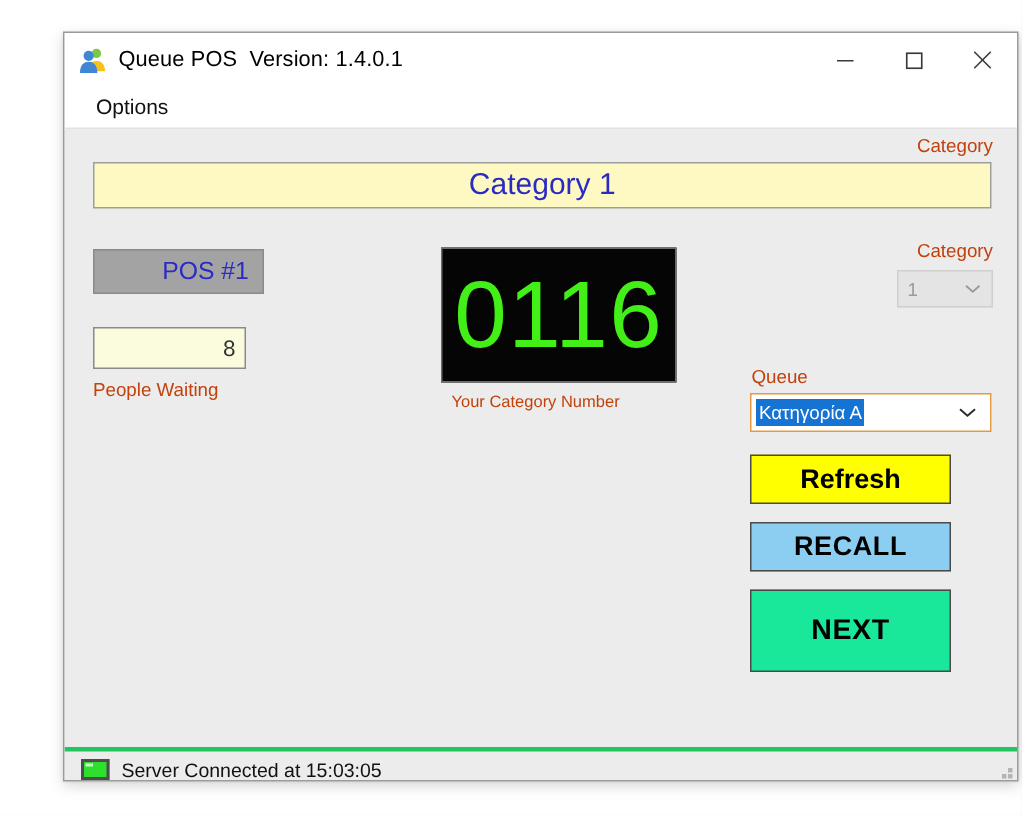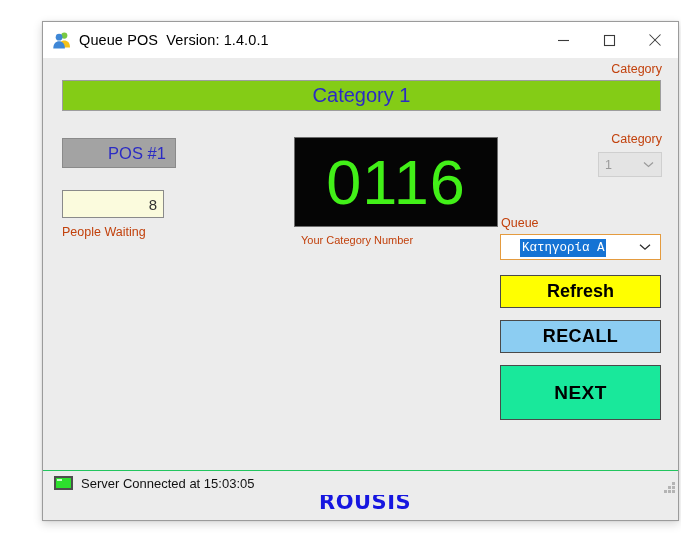--- a/index.html
+++ b/index.html
@@ -85,21 +85,21 @@
 
   
   #category-caption {
     right: 16px; top: 4px;
     text-align: right;
   }
   #category-banner {
     position: absolute;
     left: 19px; top: 22px;
     width: 599px; height: 31px;
-    background: #84cc16;
+    background: #fef9c3;
     border: 1px solid #9d9d9d;
     box-sizing: border-box;
     display: flex; align-items: center; justify-content: center;
   }
   #category-banner span {
     font-size: 20px;
     color: #2b2bc4;
   }
 
   
@@ -126,21 +126,21 @@
   }
   #waiting-box span {
     font-size: 15px; color: #333; padding-right: 6px;
   }
   #waiting-caption { left: 19px; top: 167px; text-align: center; }
 
   
   #number-display {
     position: absolute;
     left: 251px; top: 79px;
-    width: 204px; height: 90px;
+    width: 157px; height: 90px;
     background: #050505;
     border: 1px solid #6d6d6d;
     box-sizing: border-box;
     display: flex; align-items: center; justify-content: center;
     overflow: hidden;
   }
   #number-display span {
     font-size: 63px;
     line-height: 63px;
     color: #42f018;
@@ -169,36 +169,36 @@
   #user-caption { left: 458px; top: 158px; }
   #user-select {
     position: absolute;
     left: 457px; top: 176px;
     width: 161px; height: 26px;
     background: #ffffff;
     border: 1px solid #e49b3f;
     box-sizing: border-box;
     display: flex; align-items: center;
   }
-  #user-select .selwrap { flex: 1; padding-left: 19px; overflow: hidden; font-family: Liberation Mono, monospace; }
+  #user-select .selwrap { flex: 1; padding-left: 3px; overflow: hidden; }
   #user-select .selval {
     font-size: 12.5px;
     color: #ffffff;
     background: #1573d4;
     padding: 2px 1px 2px 2px;
     display: inline-block;
     white-space: nowrap;
   }
   #user-select .arrow { padding-right: 9px; display: flex; }
 
   
   .abtn {
     position: absolute;
     left: 457px;
-    width: 161px;
+    width: 134px;
     border: 1px solid #4a4a4a;
     box-sizing: border-box;
     display: flex; align-items: center; justify-content: center;
     color: #000000;
     font-weight: bold;
   }
   #btn-refresh { top: 217px; height: 33px; background: #ffff00; font-size: 18px; }
   #btn-recall  { top: 262px; height: 33px; background: #8ccdf2; font-size: 18px; letter-spacing: 0.4px; }
   #btn-next    { top: 307px; height: 55px; background: #19e89b; font-size: 19px; letter-spacing: 0.4px; }
 
@@ -220,21 +220,21 @@
     border-radius: 50%;
     background: #ef2020;
     right: 7px; top: -1px;
   }
 
   
   #statusbar {
     position: relative;
     height: 24px;
     background: #ececec;
-    border-top: 1px solid #22c55e;
+    border-top: 3px solid #22c55e;
     display: flex;
     align-items: center;
   }
   #status-icon {
     width: 19px; height: 14px;
     margin-left: 11px; margin-right: 8px;
     background: #2de02d;
     border: 2px solid #4d4d4d;
     box-sizing: border-box;
     position: relative;
@@ -283,20 +283,23 @@
       </div>
       <div class="wbtn">
         <svg width="14" height="14" viewBox="0 0 14 14">
           <line x1="1.5" y1="1.5" x2="12.5" y2="12.5" stroke="#3a3a3a" stroke-width="1.05"></line>
           <line x1="12.5" y1="1.5" x2="1.5" y2="12.5" stroke="#3a3a3a" stroke-width="1.05"></line>
         </svg>
       </div>
     </div>
   </div>
 
+  <div id="menubar">
+    <span id="menu-options">Options</span>
+  </div>
 
   <div id="client">
 
     <span class="lbl" id="category-caption">Category</span>
 
     <div id="category-banner">
       <span>Category 1</span>
     </div>
 
     <div id="pos-box">

